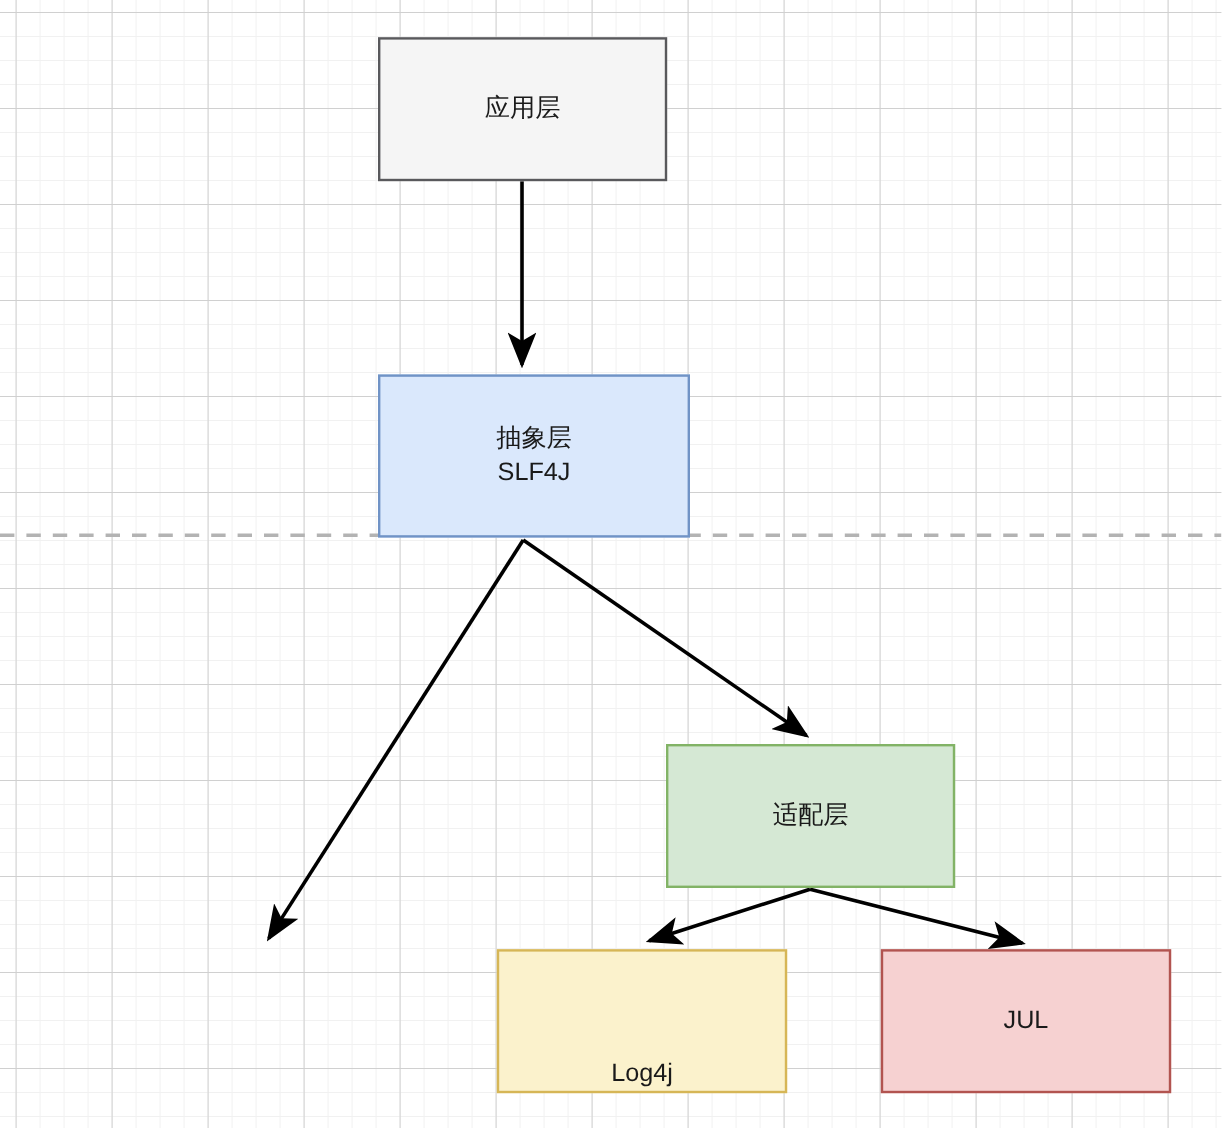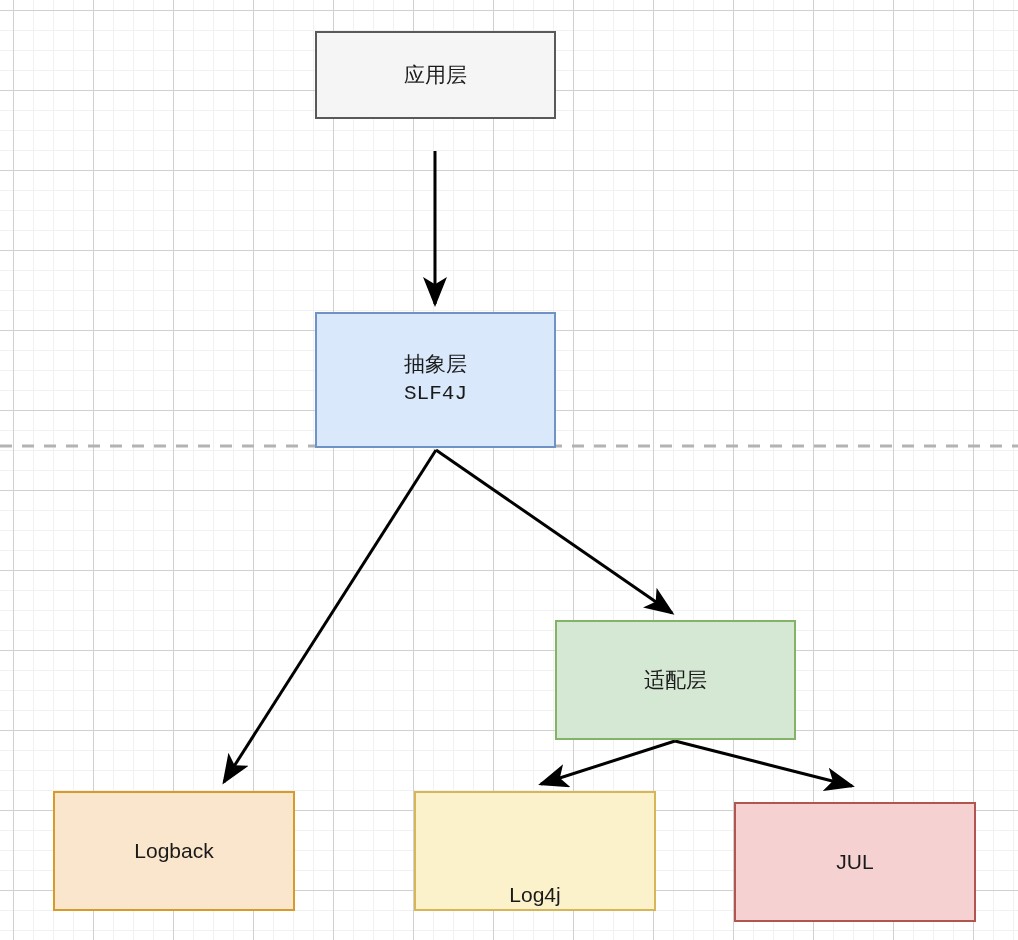--- a/index.html
+++ b/index.html
@@ -58,42 +58,42 @@
     justify-content: center;
     text-align: center;
     line-height: 1.32;
     color: #1a1a1a;
     font-size: 21px;
     white-space: pre-line;
     border-width: 2px;
     border-style: solid;
   }
   .node-app {
-    left: 315px;  top: 31px;  width: 241px;  height: 88px;
+    left: 315px;  top: 31px;  width: 241px;  height: 120px;
     background: #f5f5f5;  border-color: #59595c;
   }
   .node-abstract {
-    left: 315px;  top: 312px; width: 241px;  height: 136px;
-    background: #dae8fc;  border-color: #7093c6; font-family: Liberation Mono, monospace;
+    left: 315px;  top: 312px; width: 260px;  height: 136px;
+    background: #dae8fc;  border-color: #7093c6;
   }
   .node-adapter {
     left: 555px;  top: 620px; width: 241px;  height: 120px;
     background: #d5e8d4;  border-color: #82b366; justify-content: center;
   }
   .node-logback {
     left: 53px;   top: 791px; width: 242px;  height: 120px;
     background: #fae5cd;  border-color: #d79b29;
   }
   .node-log4j {
     left: 414px;  top: 791px; width: 242px;  height: 120px;
     background: #fbf2cc;  border-color: #d6b656; align-items: flex-end;
   }
   .node-jul {
     left: 734px;  top: 791px; width: 242px;  height: 120px;
-    background: #f6d1d1;  border-color: #b25450; margin-top: 11px;
+    background: #f6d1d1;  border-color: #b25450;
   }
 </style>
 </head>
 <body>
 
 <div id="canvas">
 
   <svg class="guide-layer" width="1018" height="940" viewBox="0 0 1018 940" xmlns="http://www.w3.org/2000/svg">
     <line x1="0" y1="446" x2="1018" y2="446" stroke="#b3b3b3" stroke-width="3" stroke-dasharray="12 10"></line>
   </svg>
@@ -122,23 +122,20 @@
 
   <div class="node node-abstract">
     <span>抽象层
 SLF4J</span>
   </div>
 
   <div class="node node-adapter">
     <span>适配层</span>
   </div>
 
-  <div class="node node-logback">
-    <span>Logback</span>
-  </div>
 
   <div class="node node-log4j">
     <span>Log4j</span>
   </div>
 
   <div class="node node-jul">
     <span>JUL</span>
   </div>
 
 </div>

